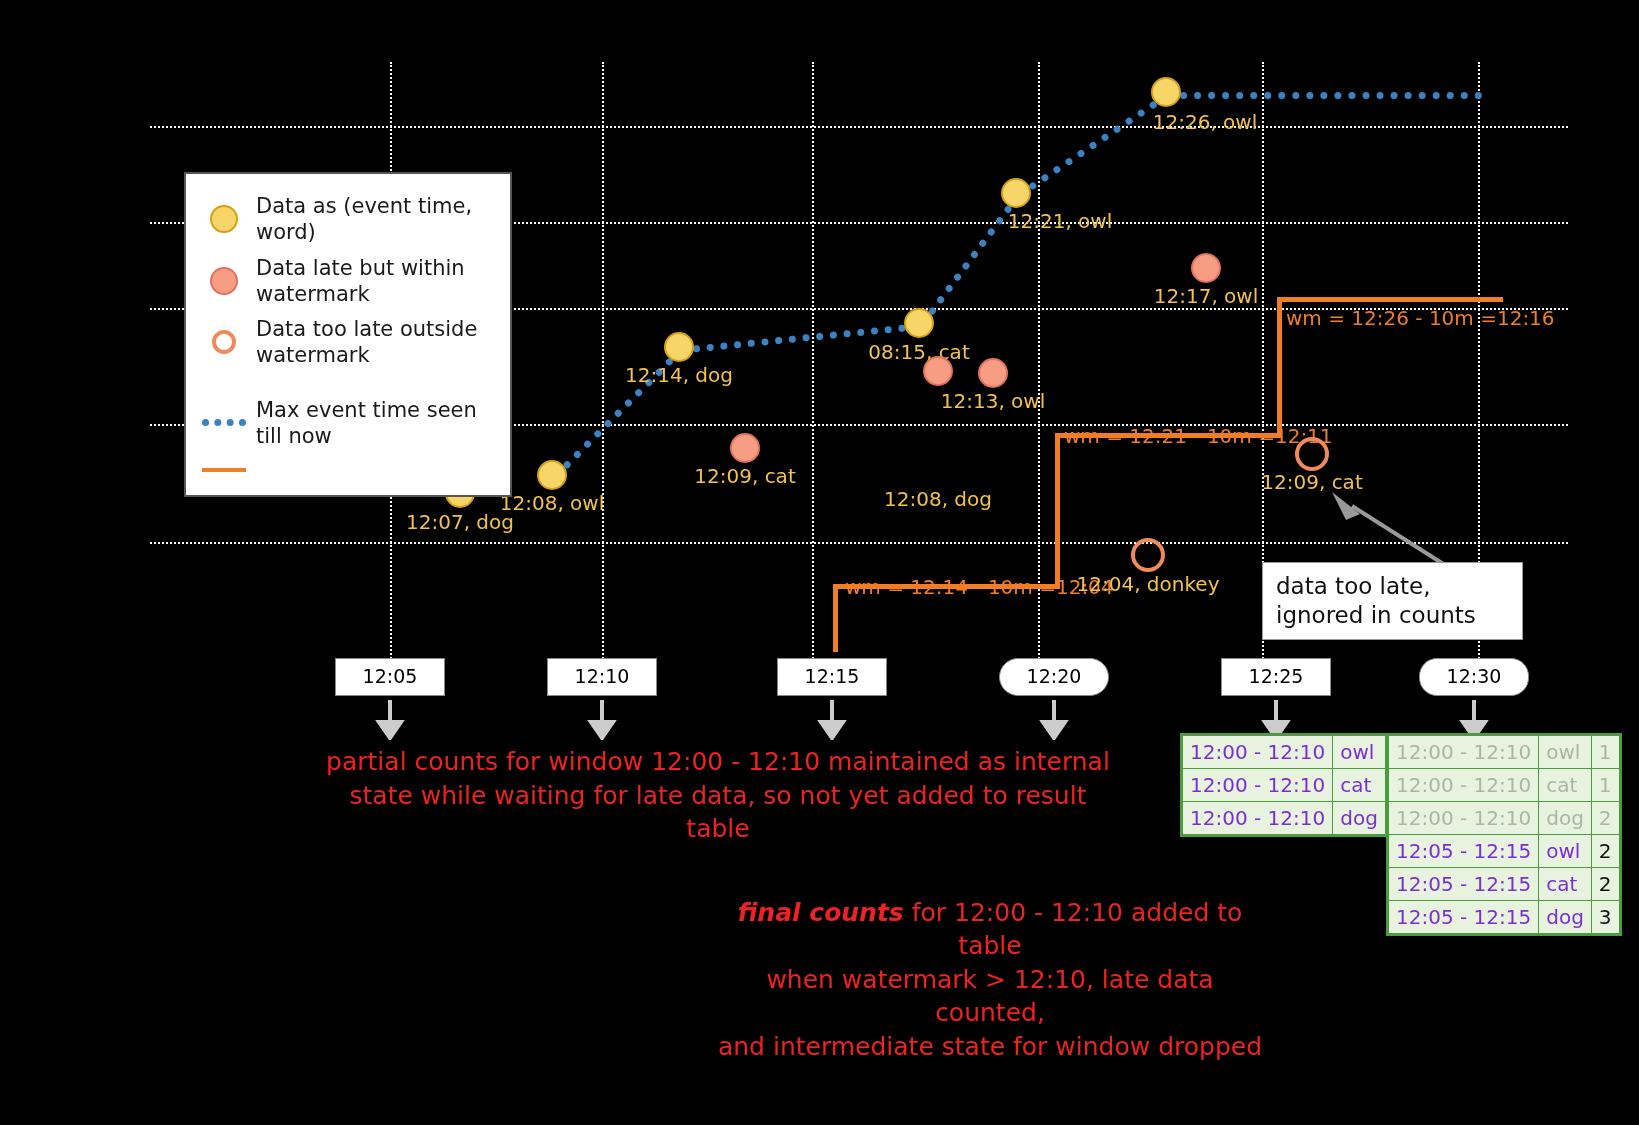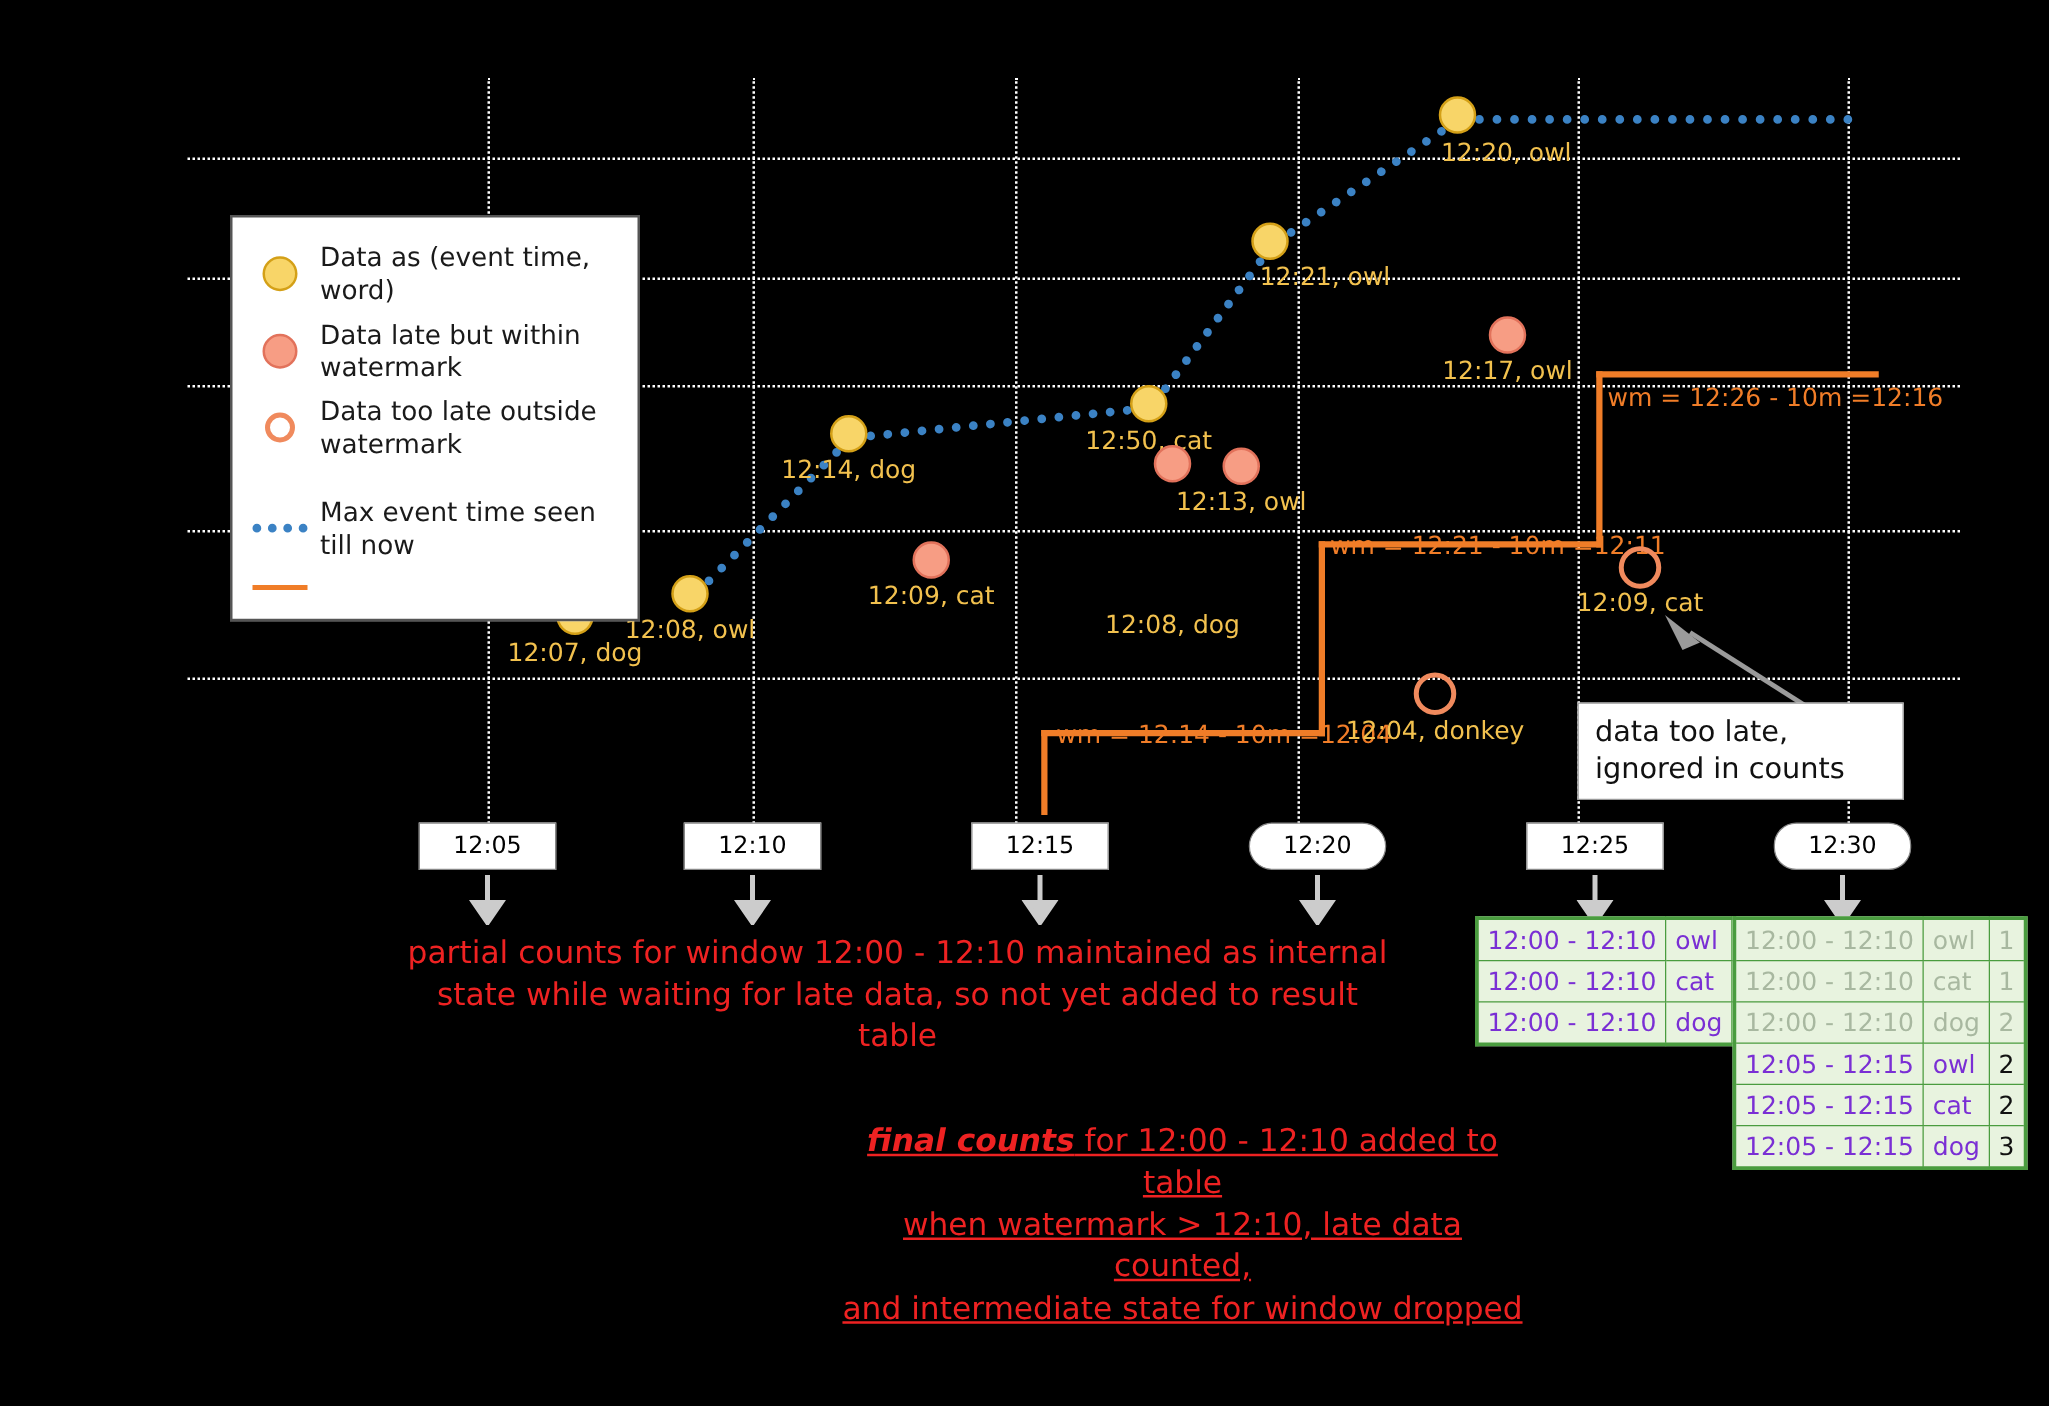--- a/index.html
+++ b/index.html
@@ -239,39 +239,39 @@
   <div class="pt ontime" style="left:552px; top:475px;"></div>
   <div class="ptlabel" style="left:552px; top:491px;">12:08, owl</div>
 
   <div class="pt late" style="left:745px; top:448px;"></div>
   <div class="ptlabel" style="left:745px; top:464px;">12:09, cat</div>
 
   <div class="pt ontime" style="left:679px; top:347px;"></div>
   <div class="ptlabel" style="left:679px; top:363px;">12:14, dog</div>
 
   <div class="pt ontime" style="left:919px; top:323px;"></div>
-  <div class="ptlabel" style="left:919px; top:340px;">12:50, cat</div>
+  <div class="ptlabel" style="left:919px; top:340px;">08:15, cat</div>
 
   <div class="pt late" style="left:938px; top:371px;"></div>
   <div class="ptlabel" style="left:938px; top:487px;">12:08, dog</div>
 
   <div class="pt late" style="left:993px; top:373px;"></div>
   <div class="ptlabel" style="left:993px; top:389px;">12:13, owl</div>
 
   <div class="pt toolate" style="left:1148px; top:555px;"></div>
   <div class="ptlabel" style="left:1148px; top:572px;">12:04, donkey</div>
 
   <div class="pt ontime" style="left:1016px; top:193px;"></div>
   <div class="ptlabel" style="left:1060px; top:209px;">12:21, owl</div>
 
   <div class="pt late" style="left:1206px; top:268px;"></div>
   <div class="ptlabel" style="left:1206px; top:284px;">12:17, owl</div>
 
   <div class="pt ontime" style="left:1166px; top:92px;"></div>
-  <div class="ptlabel" style="left:1205px; top:110px;">12:20, owl</div>
+  <div class="ptlabel" style="left:1205px; top:110px;">12:26, owl</div>
 
   <div class="pt toolate" style="left:1312px; top:454px;"></div>
   <div class="ptlabel" style="left:1312px; top:470px;">12:09, cat</div>
 
   <div id="legend">
     <div class="legrow">
       <span class="legswatch">
           <span class="dotyellow"></span>
         </span>
       <span class="legtext">Data as (event time, word)</span>
@@ -333,21 +333,21 @@
     <path d="M16 12 L44 34 L30 40 Z" fill="#9a9a9a"></path>
   </svg>
   <div class="callout" style="left:1262px; top:562px; width:233px;">
     <div>data too late,</div>
     <div>ignored in counts</div>
   </div>
 
   <div class="redtext" style="left:718px; top:745px; width:790px;">partial counts for window 12:00 - 12:10 maintained as internal
 state while waiting for late data, so not yet added  to result table</div>
 
-  <div class="redtext" style="left:946px; top:862px; width:560px;text-decoration:underline;">
+  <div class="redtext" style="left:990px; top:862px; width:560px;">
     <span class="ital">final counts</span><span> for 12:00 - 12:10 added to table
 when watermark &gt; 12:10, late data counted,
 and intermediate state for window dropped</span>
   </div>
 
   <table class="restable" style="left:1180px; top:733px;">
     <tbody>
       <tr>
         <td class="win">12:00 - 12:10</td>
         <td class="word">owl</td>

